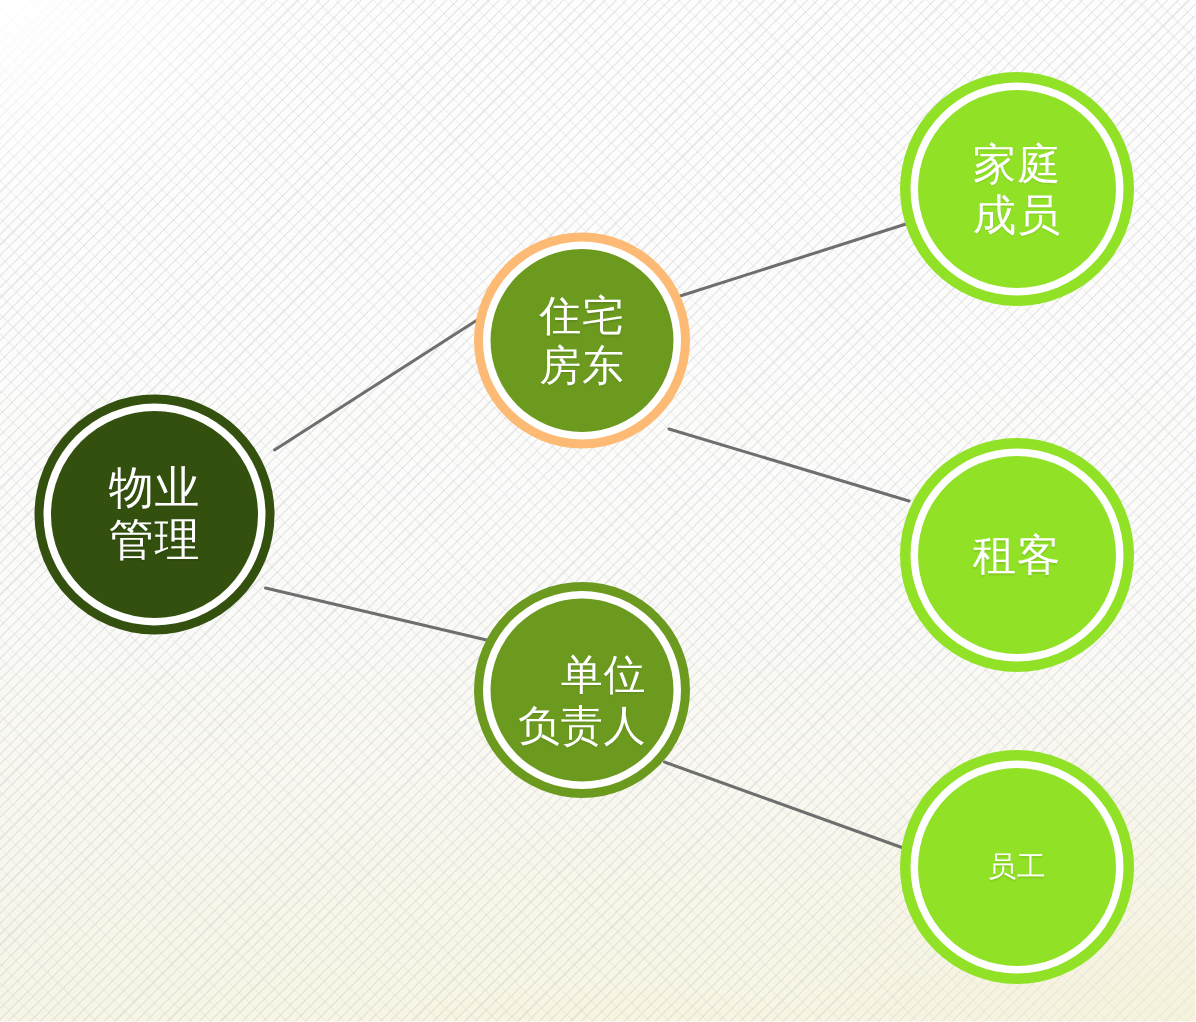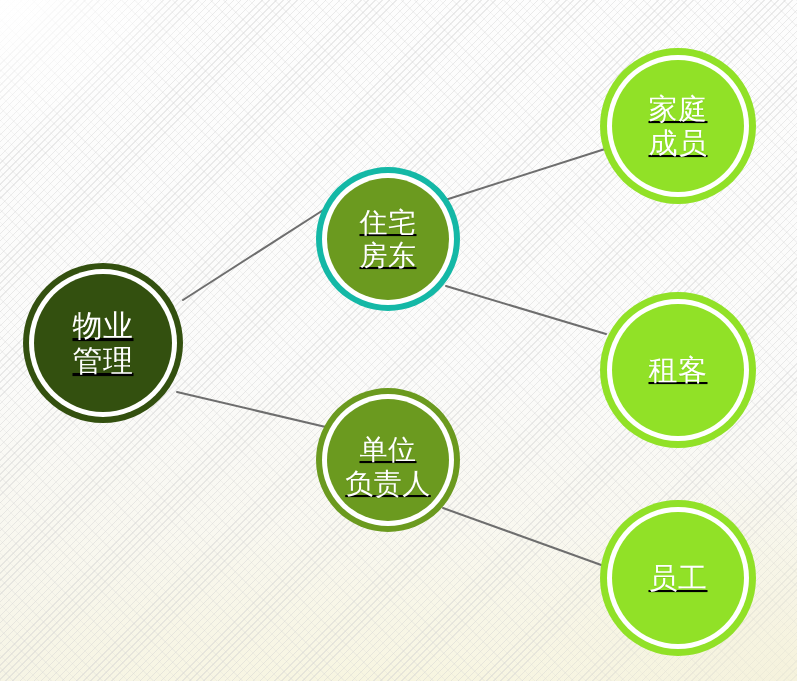--- a/index.html
+++ b/index.html
@@ -73,22 +73,21 @@
   }
 
   
   .node {
     position: absolute;
     border-radius: 50%;
     box-sizing: border-box;
     display: flex;
     align-items: center;
     justify-content: center;
-    text-align: center;
-    text-decoration: underline;
+    text-align: right;
   }
   .node .core {
     border-radius: 50%;
     box-sizing: border-box;
     display: flex;
     align-items: center;
     justify-content: center;
     width: 100%;
     height: 100%;
   }
@@ -122,21 +121,21 @@
 
   <div id="nodes-layer">
       <div class="node" style="left: 23px; top: 263px; width: 160px; height: 160px; background: rgb(51, 80, 15); padding: 6px;">
         <div class="core" style="background: rgb(255, 255, 255); padding: 5px;">
           <div class="core" style="background: rgb(51, 80, 15);">
             <span class="label" style="font-size: 30px;">物业
 管理</span>
           </div>
         </div>
       </div>
-      <div class="node" style="left: 316px; top: 167px; width: 144px; height: 144px; background: #14b8a6; padding: 6px;">
+      <div class="node" style="left: 316px; top: 155px; width: 144px; height: 144px; background: #fdba74; padding: 6px;">
         <div class="core" style="background: rgb(255, 255, 255); padding: 5px;">
           <div class="core" style="background: rgb(107, 154, 31);">
             <span class="label" style="font-size: 28px;">住宅
 房东</span>
           </div>
         </div>
       </div>
       <div class="node" style="left: 316px; top: 388px; width: 144px; height: 144px; background: rgb(107, 154, 31); padding: 6px;">
         <div class="core" style="background: rgb(255, 255, 255); padding: 5px;">
           <div class="core" style="background: rgb(107, 154, 31);">
@@ -156,19 +155,19 @@
       <div class="node" style="left: 600px; top: 292px; width: 156px; height: 156px; background: rgb(145, 225, 39); padding: 7px;">
         <div class="core" style="background: rgb(255, 255, 255); padding: 5px;">
           <div class="core" style="background: rgb(145, 225, 39);">
             <span class="label" style="font-size: 29px;">租客</span>
           </div>
         </div>
       </div>
       <div class="node" style="left: 600px; top: 500px; width: 156px; height: 156px; background: rgb(145, 225, 39); padding: 7px;">
         <div class="core" style="background: rgb(255, 255, 255); padding: 5px;">
           <div class="core" style="background: rgb(145, 225, 39);">
-            <span class="label" style="font-size: 29px;">员工</span>
+            <span class="label" style="font-size: 19px;">员工</span>
           </div>
         </div>
       </div>
     </div>
 
 </div>
 
 </body></html>

